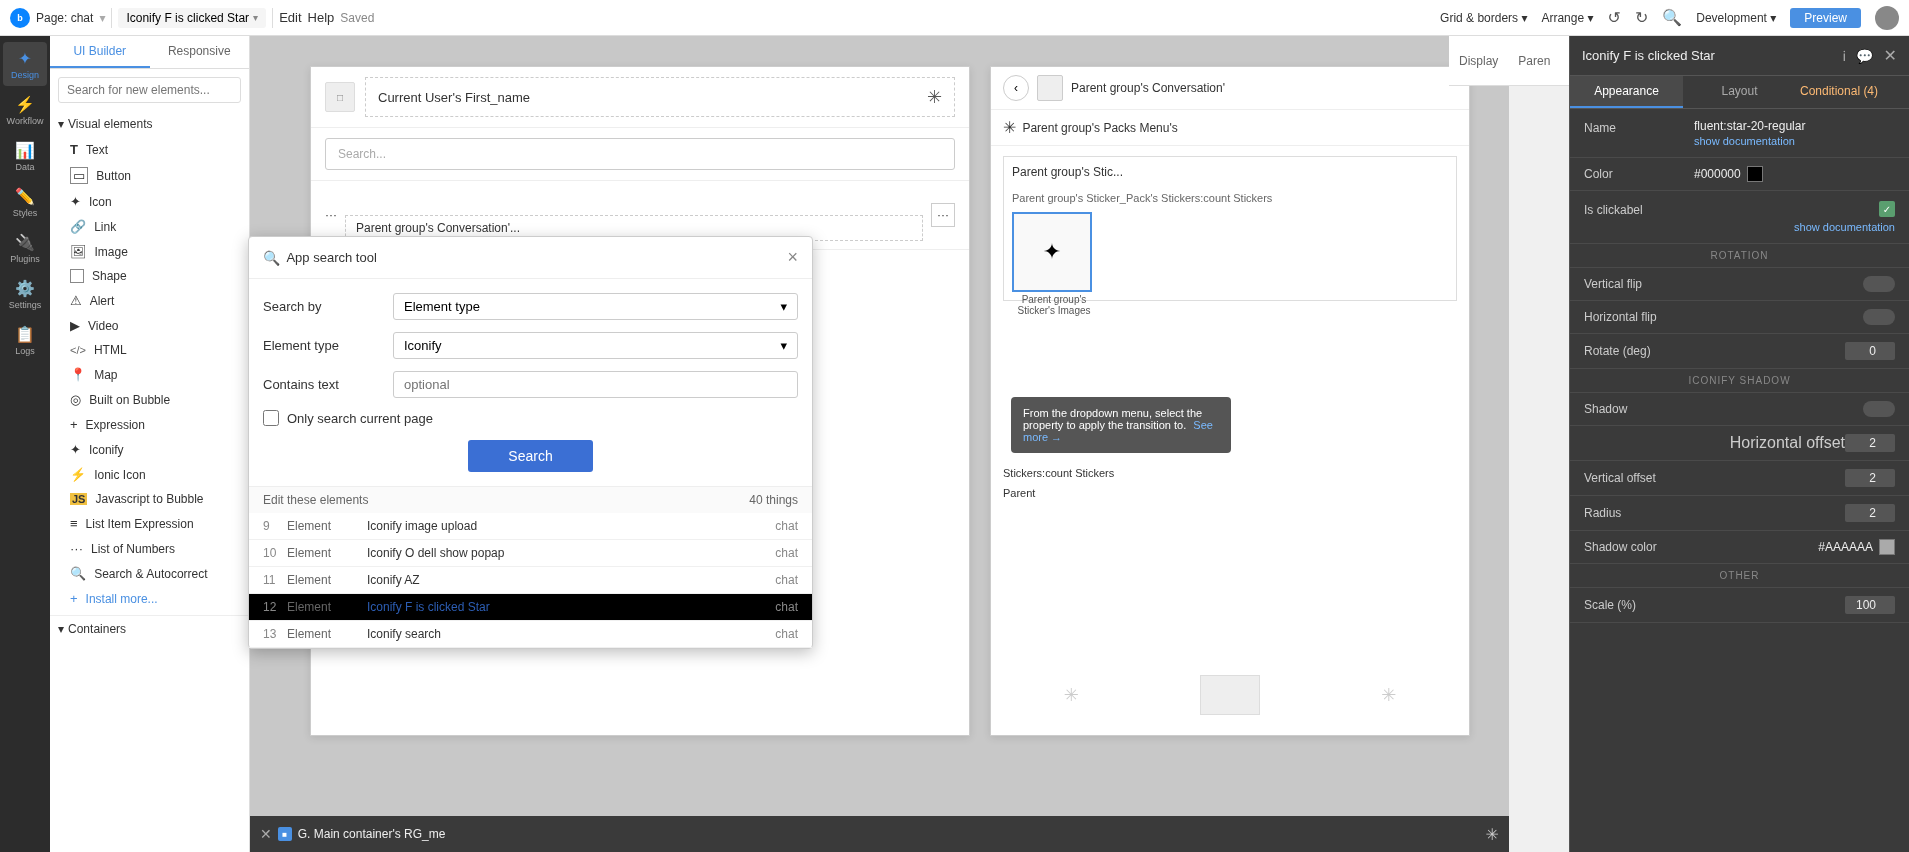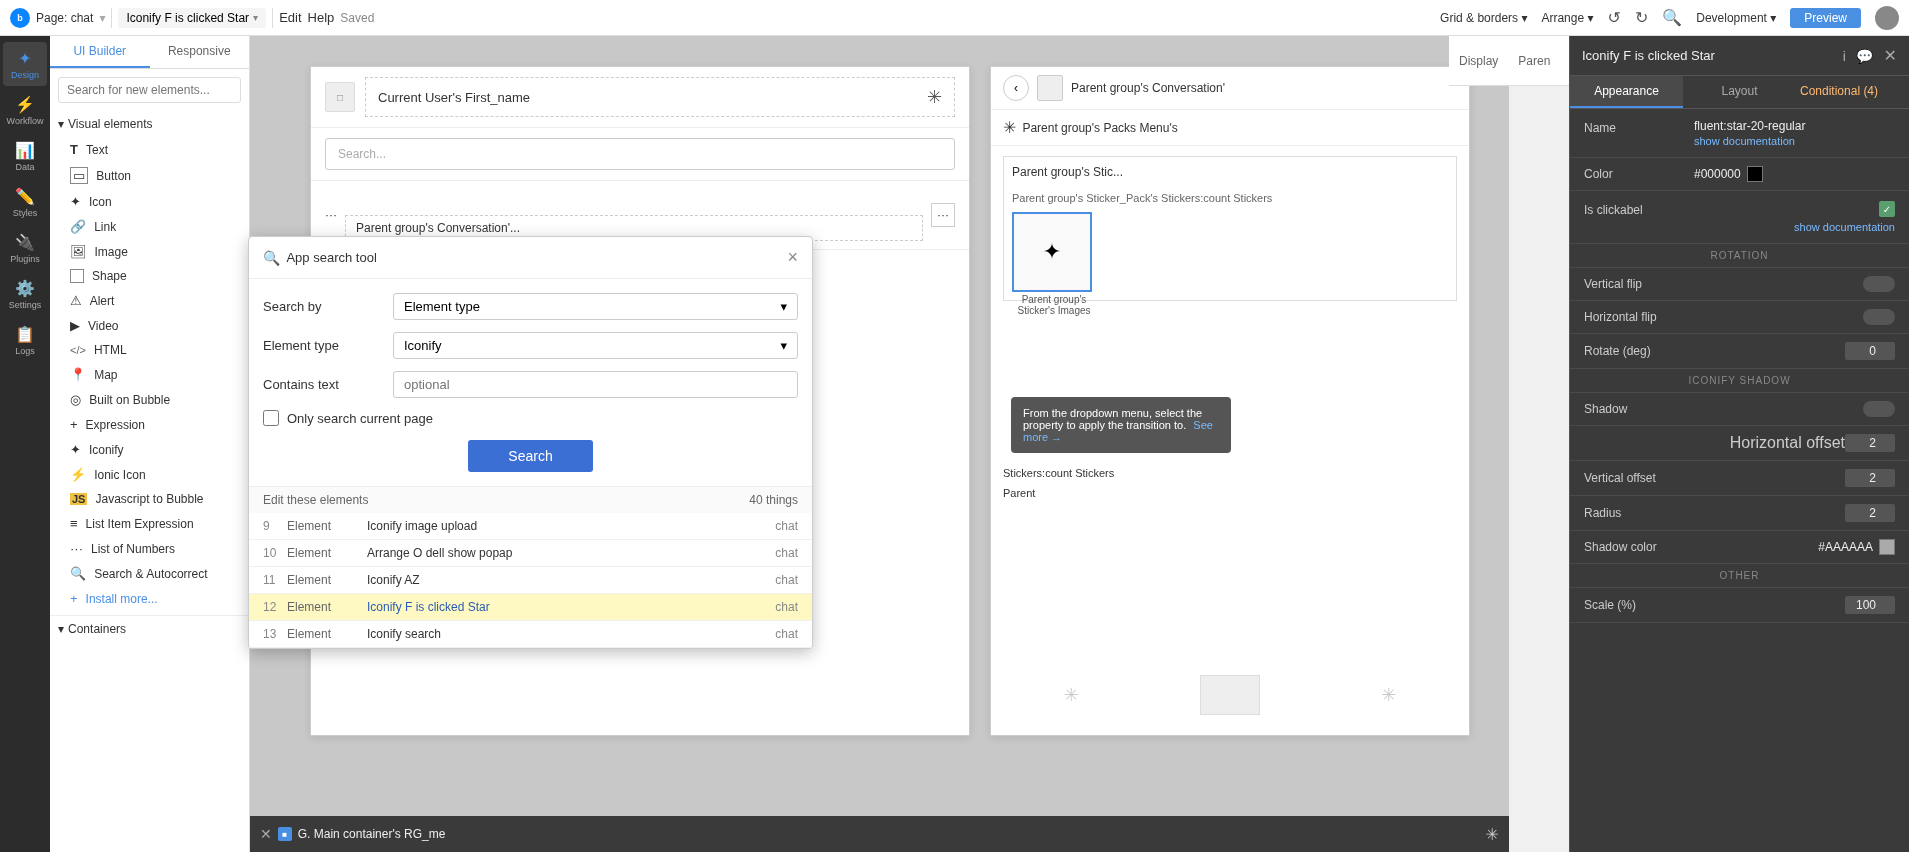--- a/index.html
+++ b/index.html
@@ -300,30 +300,30 @@
   <div style="max-height:180px;overflow-y:auto;">
     <div style="display:flex;align-items:center;padding:6px 14px;border-bottom:1px solid #f0f0f0;font-size:12px;">
       <span style="width:24px;color:#888;">9</span>
       <span style="width:80px;color:#666;">Element</span>
       <span style="flex:1;color:#333;">Iconify image upload</span>
       <span style="color:#888;">chat</span>
     </div>
     <div style="display:flex;align-items:center;padding:6px 14px;border-bottom:1px solid #f0f0f0;font-size:12px;">
       <span style="width:24px;color:#888;">10</span>
       <span style="width:80px;color:#666;">Element</span>
-      <span style="flex:1;color:#333;">Arrange O dell show popap</span>
+      <span style="flex:1;color:#333;">Iconify O dell show popap</span>
       <span style="color:#888;">chat</span>
     </div>
     <div style="display:flex;align-items:center;padding:6px 14px;border-bottom:1px solid #f0f0f0;font-size:12px;">
       <span style="width:24px;color:#888;">11</span>
       <span style="width:80px;color:#666;">Element</span>
       <span style="flex:1;color:#333;">Iconify AZ</span>
       <span style="color:#888;">chat</span>
     </div>
-    <div style="display:flex;align-items:center;padding:6px 14px;border-bottom:1px solid #f0f0f0;font-size:12px;background:#fef9c3;">
+    <div style="display:flex;align-items:center;padding:6px 14px;border-bottom:1px solid #f0f0f0;font-size:12px;background:#000000;">
       <span style="width:24px;color:#888;">12</span>
       <span style="width:80px;color:#666;">Element</span>
       <span style="flex:1;color:#2c5db3;font-weight:500;">Iconify F is clicked Star</span>
       <span style="color:#888;">chat</span>
     </div>
     <div style="display:flex;align-items:center;padding:6px 14px;border-bottom:1px solid #f0f0f0;font-size:12px;">
       <span style="width:24px;color:#888;">13</span>
       <span style="width:80px;color:#666;">Element</span>
       <span style="flex:1;color:#333;">Iconify search</span>
       <span style="color:#888;">chat</span>

